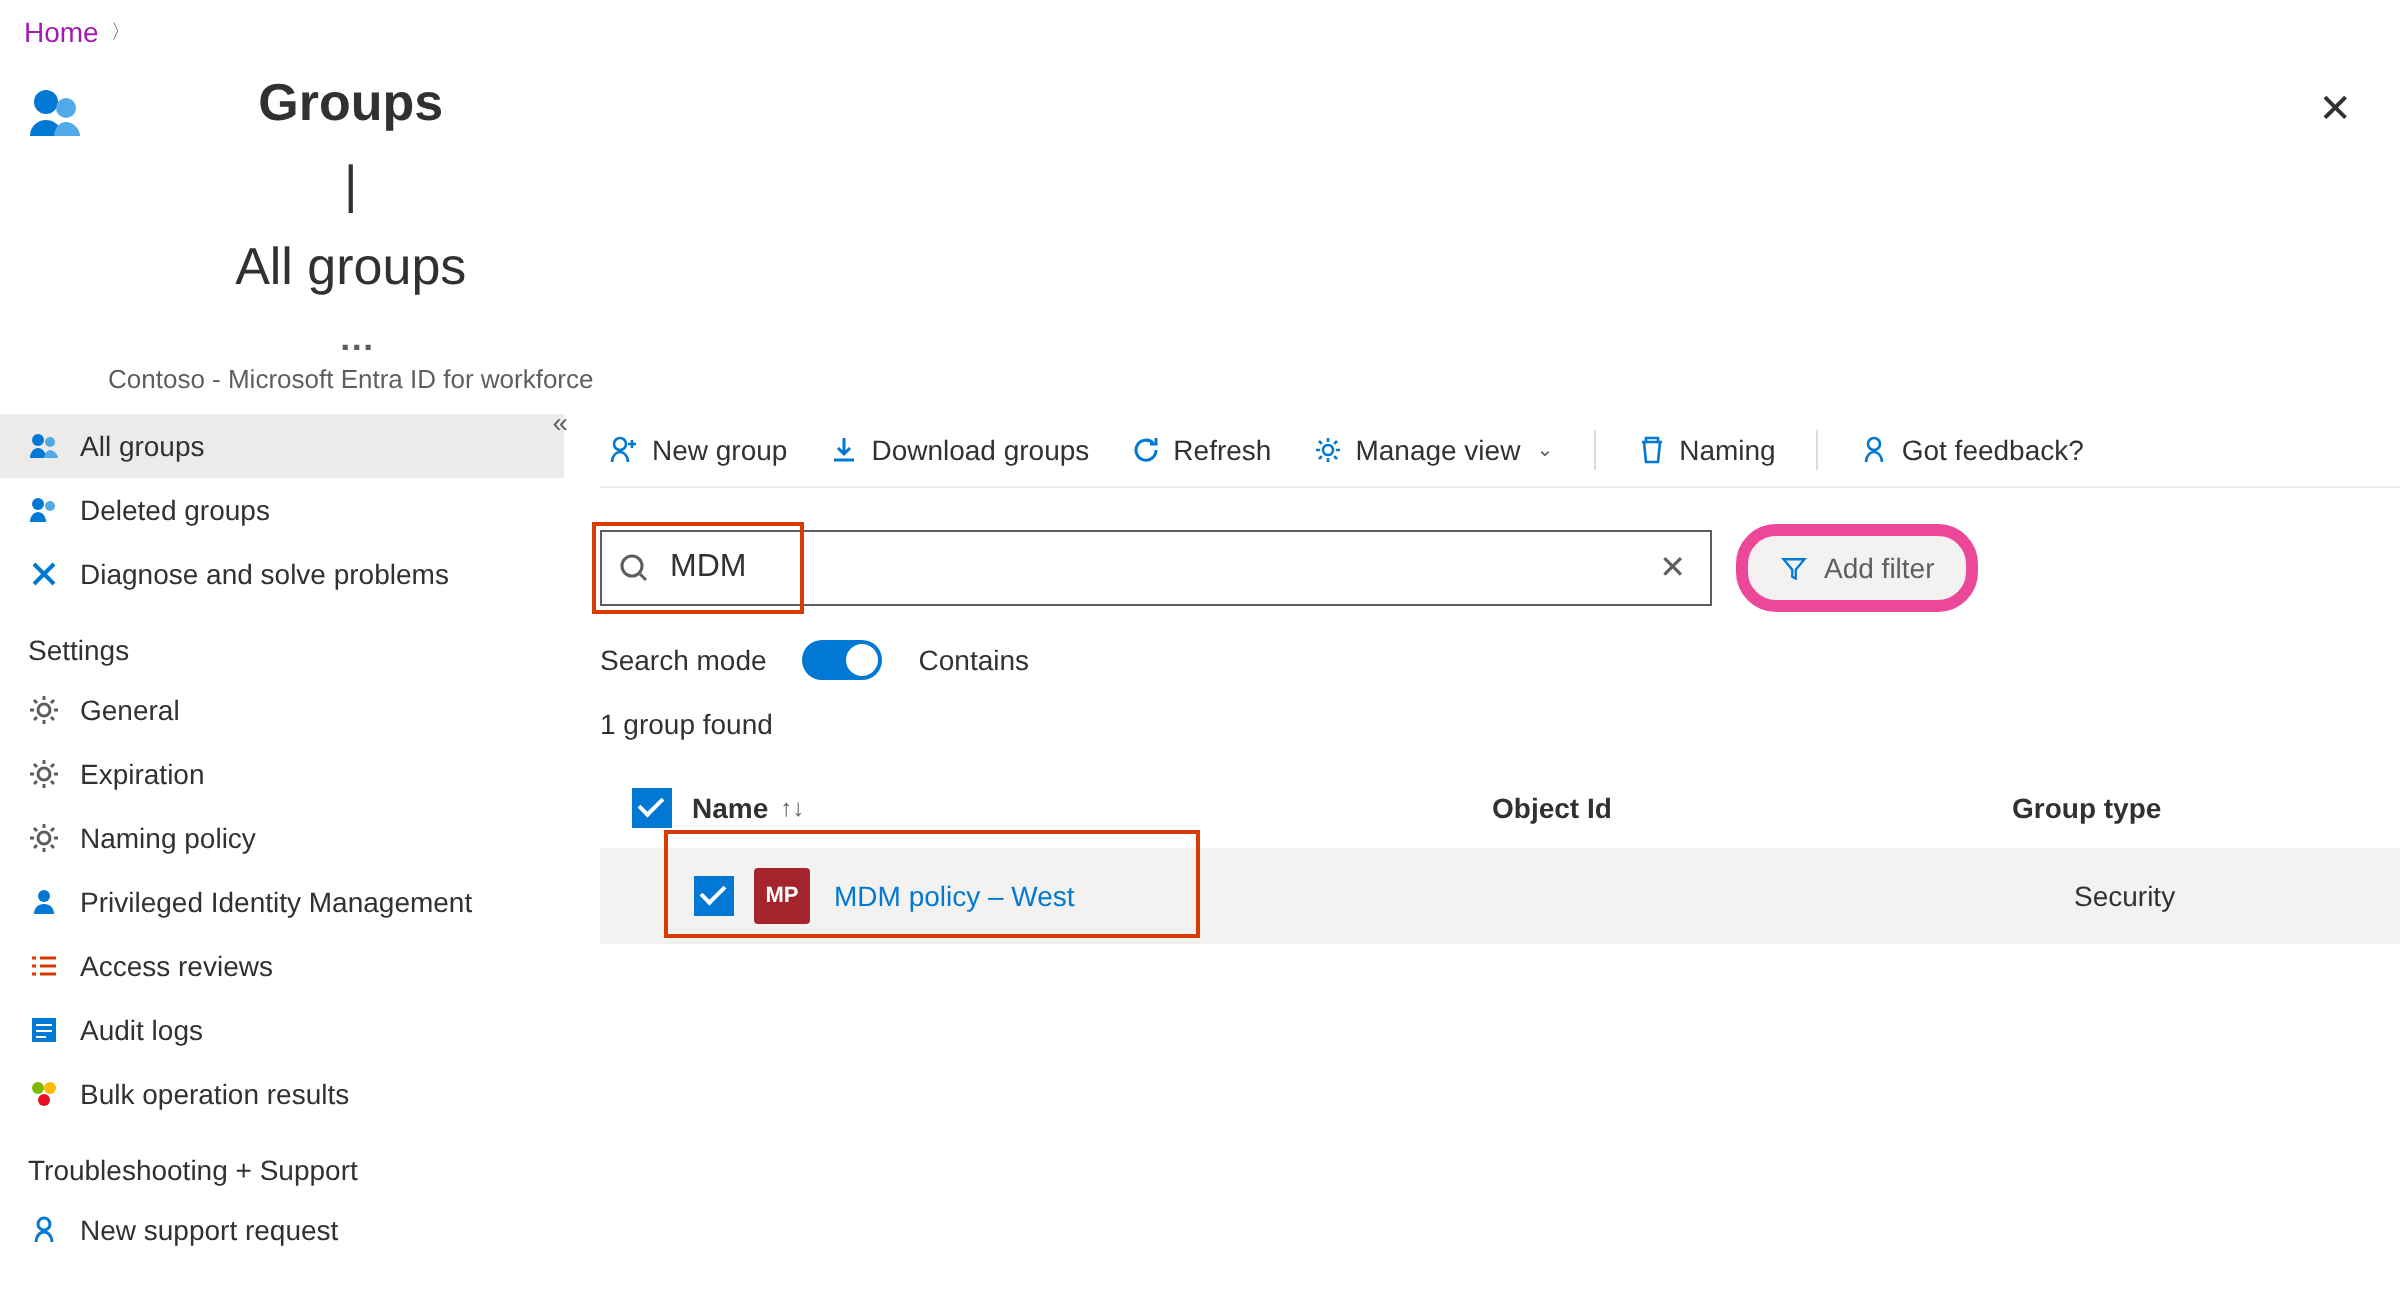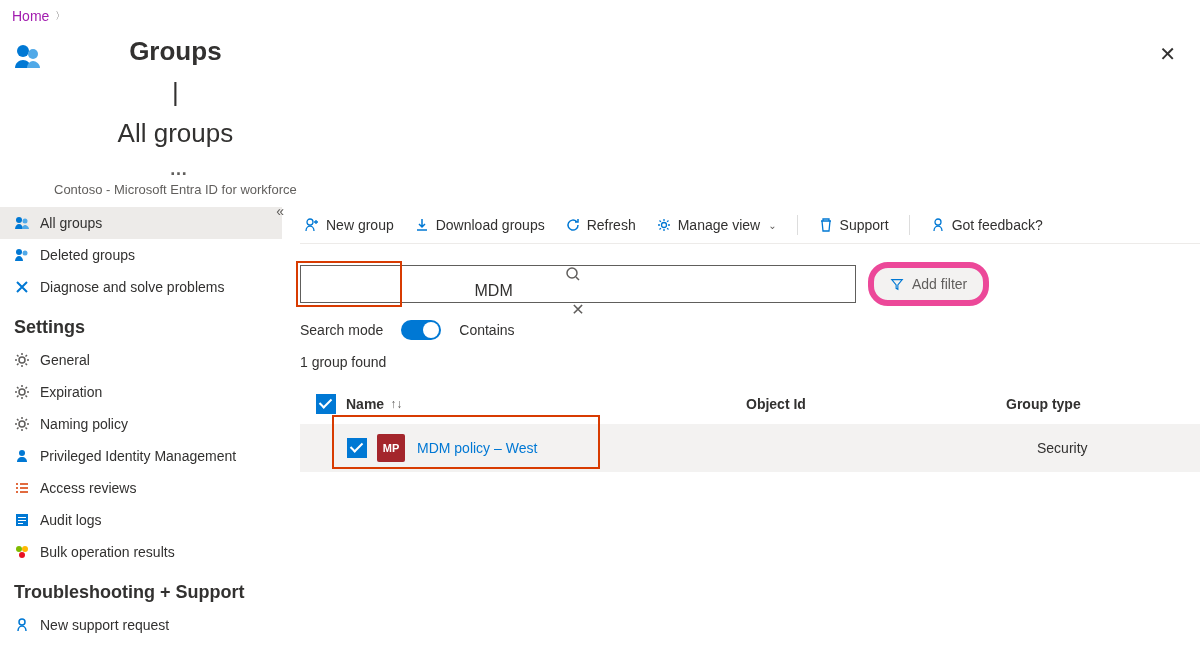--- a/index.html
+++ b/index.html
@@ -16,31 +16,31 @@
 .header-text .sub { font-size: 13px; color: #605e5c; margin-top: 2px; }
 .header .more { font-size: 18px; color: #605e5c; margin-left: 6px; cursor: pointer; }
 .close-x { margin-left: auto; font-size: 20px; color: #323130; cursor: pointer; padding: 6px 12px; font-weight: 300; }
 
 .content { display: flex; }
 .sidebar { width: 290px; flex-shrink: 0; padding-right: 8px; position: relative; }
 .side-collapse { position: absolute; top: -4px; right: 6px; font-size: 14px; color: #605e5c; cursor: pointer; }
 .side-item { display: flex; align-items: center; gap: 10px; padding: 8px 14px; cursor: pointer; font-size: 14px; }
 .side-item.active { background: #edebe9; }
 .side-item .icon { width: 16px; height: 16px; flex-shrink: 0; display: inline-flex; align-items: center; justify-content: center; }
-.side-heading { padding: 14px 14px 6px 14px; font-size: 18px; font-weight: 700; }
+.side-heading { padding: 14px 14px 6px 14px; font-size: 14px; font-weight: 400; }
 
 .main { flex: 1; padding: 0 0 0 10px; min-width: 0; }
 .cmdbar { display: flex; align-items: center; gap: 20px; padding: 8px 4px; border-bottom: 1px solid #edebe9; flex-wrap: nowrap; }
 .cmd { display: flex; align-items: center; gap: 6px; cursor: pointer; font-size: 14px; white-space: nowrap; }
 .cmd .ic { width: 16px; height: 16px; display: inline-flex; align-items: center; justify-content: center; }
 .cmd .chev { font-size: 10px; margin-left: 2px; color: #605e5c; }
 .cmdbar .sep { width: 1px; height: 20px; background: #ddd; }
 
 .searchrow { display: flex; align-items: center; gap: 12px; margin: 18px 0 0 0; }
-.searchbox { display: flex; align-items: center; border: 1px solid #605e5c; width: 556px; height: 38px; padding: 0 8px; flex-direction: column; }
+.searchbox { display: flex; align-items: center; border: 1px solid #605e5c; width: 556px; height: 38px; padding: 0 8px; }
 .searchbox .ic { width: 16px; height: 16px; margin-right: 10px; color: #605e5c; }
 .searchbox input { border: none; outline: none; flex: 1; font-size: 16px; color: #323130; background: transparent; }
 .searchbox .clear { font-size: 16px; color: #605e5c; cursor: pointer; padding: 0 4px; }
 .filter-pill { display: flex; align-items: center; gap: 8px; border: 6px solid #ec4899; border-radius: 20px; padding: 8px 16px; cursor: pointer; background: #f3f2f1; color: #605e5c; }
 
 .moderow { display: flex; align-items: center; gap: 18px; margin-top: 14px; font-size: 14px; }
 .toggle { width: 40px; height: 20px; background: #0078d4; border-radius: 10px; position: relative; cursor: pointer; }
 .toggle .knob { position: absolute; right: 2px; top: 2px; width: 16px; height: 16px; background: #fff; border-radius: 50%; }
 
 .countrow { margin-top: 14px; font-size: 14px; }
@@ -245,21 +245,21 @@
         <span>Manage view</span>
         <span class="chev">⌄</span>
       </div>
       <div class="sep"></div>
       <div class="cmd">
         <span class="ic">
             <svg viewBox="0 0 16 16" width="16" height="16">
               <path d="M3 4h10M5 4V2h6v2M4 4l1 10h6l1-10" stroke="#0078d4" stroke-width="1.3" fill="none"></path>
             </svg>
           </span>
-        <span>Support</span>
+        <span>Naming</span>
       </div>
       <div class="sep"></div>
       <div class="cmd">
         <span class="ic">
             <svg viewBox="0 0 16 16" width="16" height="16">
               <circle cx="8" cy="5" r="3" fill="none" stroke="#0078d4" stroke-width="1.3"></circle>
               <path d="M4 14c0-3 2-5 4-5s4 2 4 5" fill="none" stroke="#0078d4" stroke-width="1.3"></path>
             </svg>
           </span>
         <span>Got feedback?</span>

